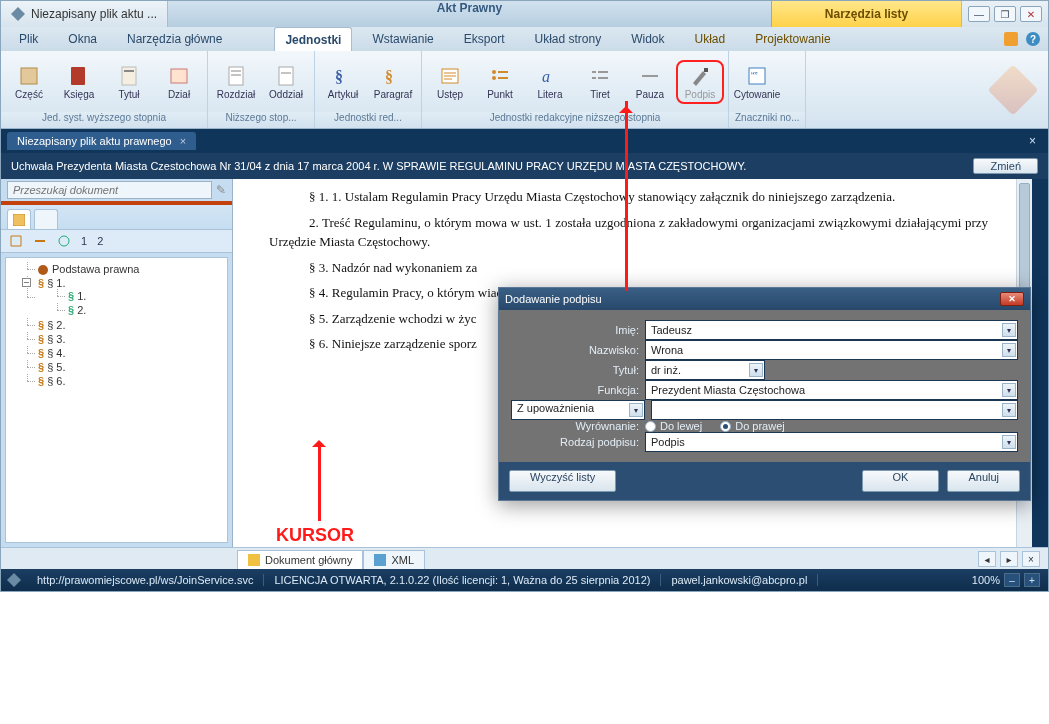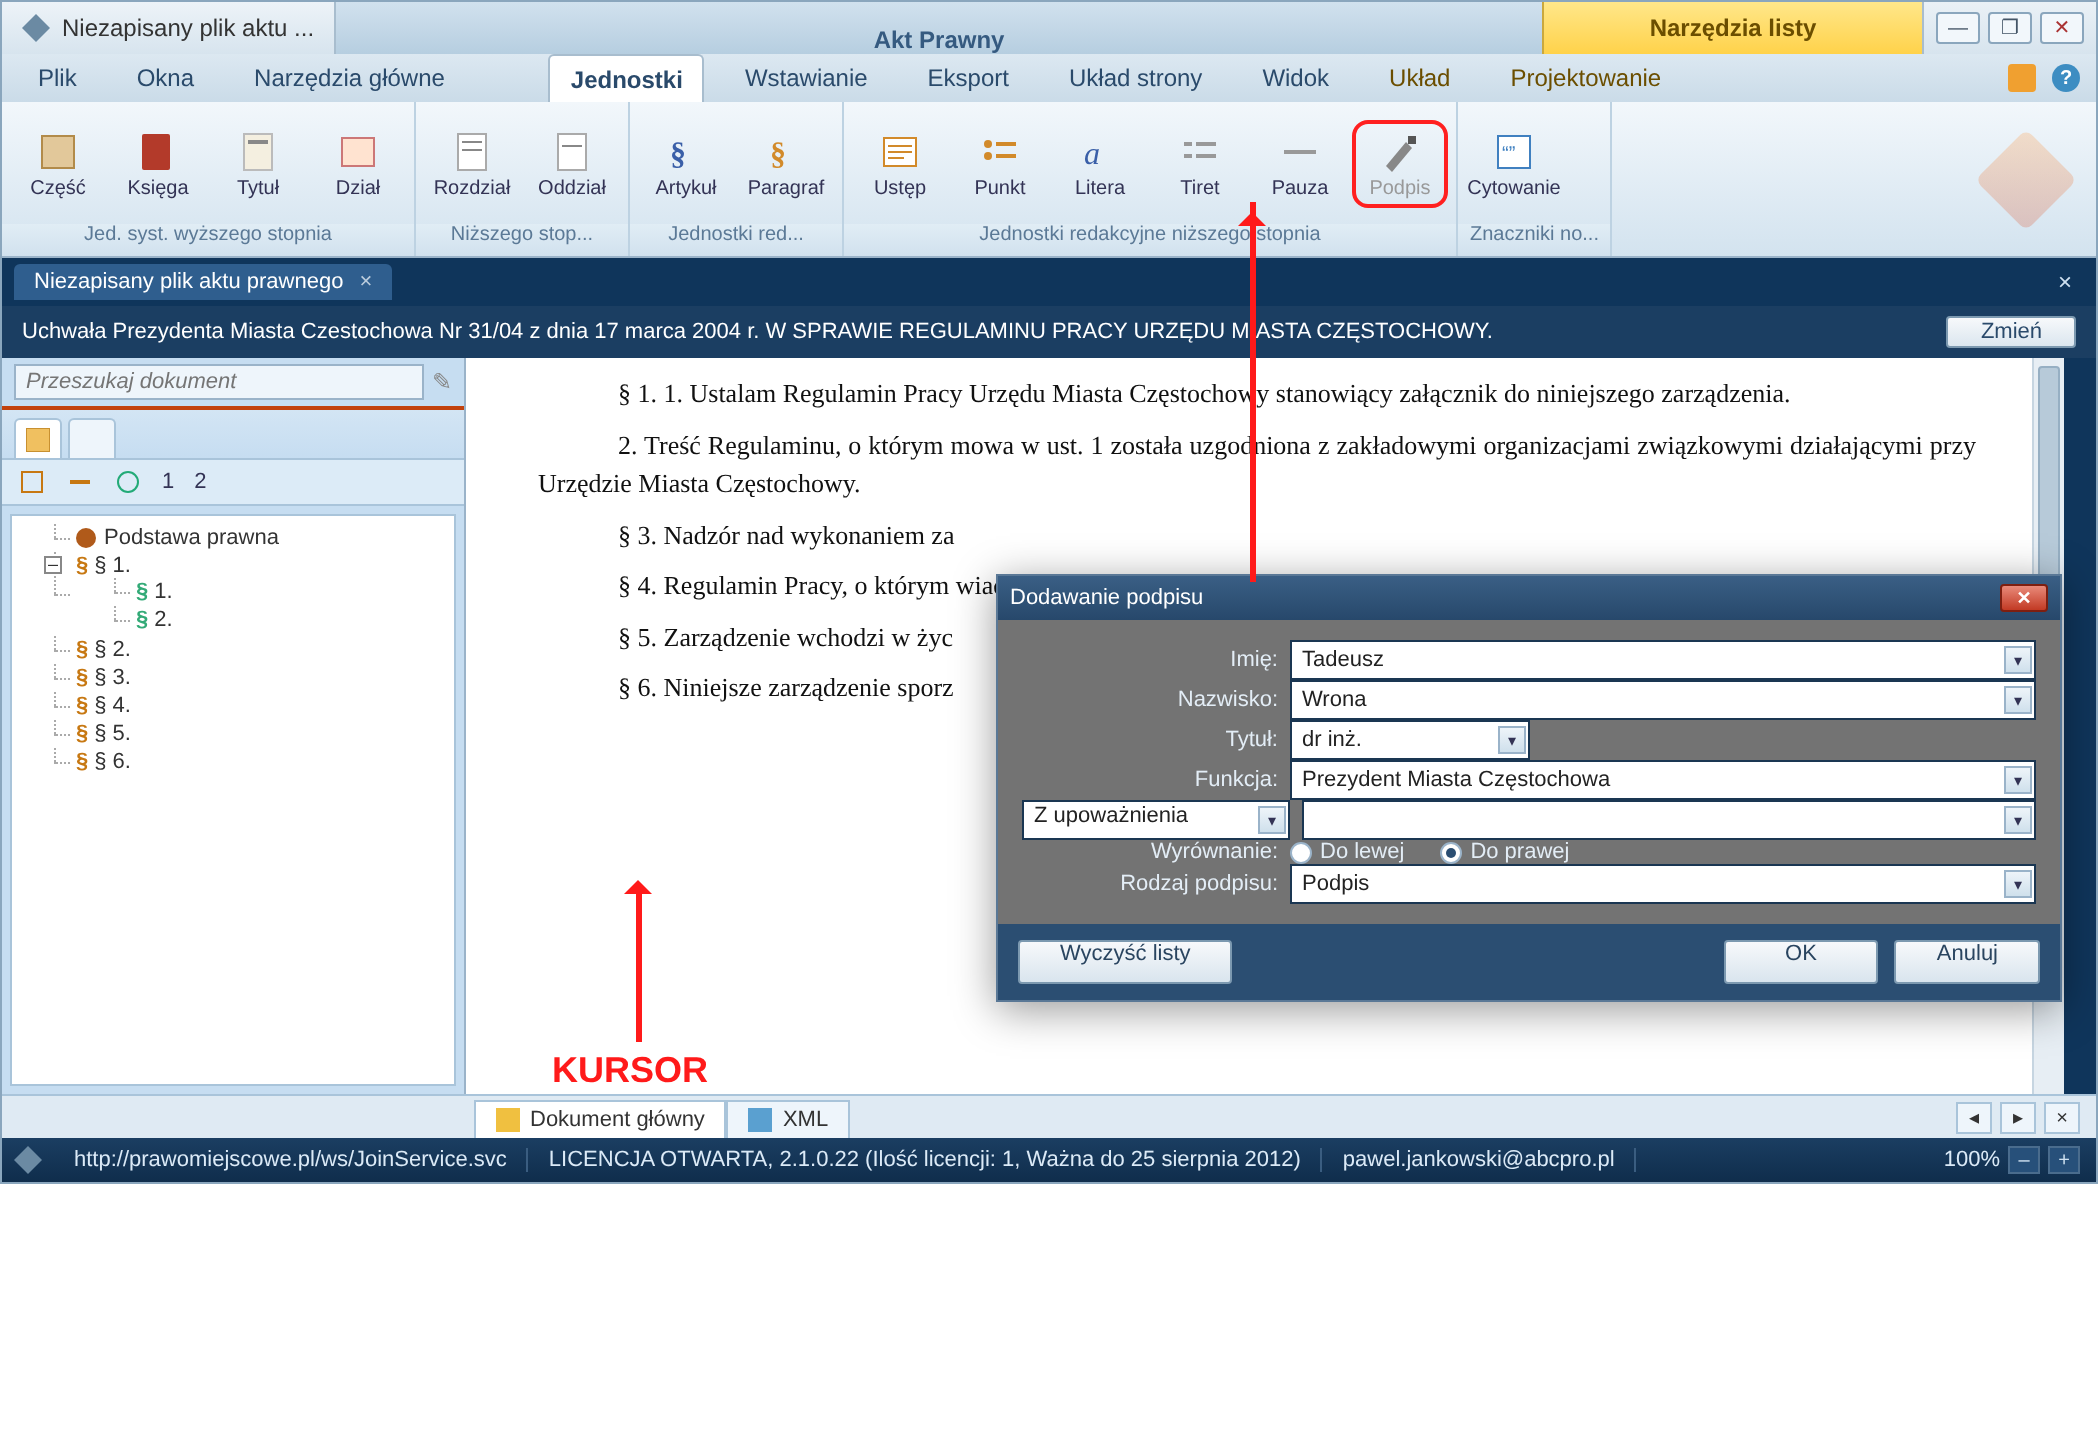--- a/index.html
+++ b/index.html
@@ -3,21 +3,21 @@
 <meta charset="utf-8">
 <style>
   * { margin: 0; padding: 0; box-sizing: border-box; }
   html, body { height: 100%; font-family: "Segoe UI", Tahoma, sans-serif; font-size: 12px; color: #333; }
   .app { width: 1049px; height: 592px; position: relative; background: linear-gradient(to bottom, #e8eff5, #d5e2ec); display: flex; flex-direction: column; overflow: hidden; border: 1px solid #8aa6bd; }
 
   
   .title-bar { height: 26px; display: flex; align-items: stretch; background: linear-gradient(to bottom, #e3ecf3, #c7d8e6); font-size: 12px; }
   .title-bar .tab-left { display: flex; align-items: center; gap: 6px; padding: 0 10px; border-right: 1px solid #a8bdce; background: linear-gradient(to bottom,#edf3f8,#d7e4ee); }
   .title-bar .tab-left .logo { width: 14px; height: 14px; background: #6b8aa3; clip-path: polygon(50% 0, 100% 50%, 50% 100%, 0 50%); }
-  .title-bar .tab-ctx { flex: 1; display: flex; align-items: flex-end; justify-content: center; background: linear-gradient(to bottom, #d1e1ee, #b6cee0); font-weight: bold; color: #355a80; }
+  .title-bar .tab-ctx { flex: 1; display: flex; align-items: flex-start; justify-content: center; background: linear-gradient(to bottom, #d1e1ee, #b6cee0); font-weight: bold; color: #355a80; }
   .title-bar .tab-tools { width: 190px; display:flex; align-items:center; justify-content:center; background: linear-gradient(to bottom,#ffe78a,#ffd24a); font-weight: bold; color:#6b4e00; border-left:1px solid #cba83c; }
   .title-bar .win-ctrls { display:flex; align-items:center; gap:4px; padding: 0 6px; background: linear-gradient(to bottom,#eaf1f6,#d7e4ee); border-left:1px solid #a8bdce;}
   .win-btn { width:22px; height:16px; border:1px solid #8aa6bd; background:#f2f7fb; display:flex; align-items:center; justify-content:center; font-size:10px; color:#456; border-radius:2px; cursor:default;}
   .win-btn.close { color:#a33; }
 
   
   .menu-tabs { height: 24px; display:flex; align-items:stretch; padding: 0 8px; gap: 10px; background: linear-gradient(to bottom,#dce8f1,#cadbe8); position: relative;}
   .menu-tabs .mtab { padding: 0 10px; display:flex; align-items:center; color:#2a4a6b; cursor:default; font-size:12px; }
   .menu-tabs .mtab.active { background:#fff; border:1px solid #a8bdce; border-bottom:none; border-radius:3px 3px 0 0; font-weight:bold;margin-left:32px; }
   .menu-tabs .mtab.tool { color:#6b4e00; }
@@ -45,21 +45,21 @@
   .doc-strip .strip-close { margin-left:auto; color:#cfe1f1; padding:0 6px; cursor:default;}
 
   
   .banner { height:26px; background:#1b3e62; color:#fff; display:flex; align-items:center; padding: 0 10px; font-size:11px; }
   .banner .btitle { flex:1; overflow:hidden; white-space:nowrap; text-overflow:ellipsis; }
   .banner .bbtn { background:linear-gradient(to bottom,#f7f9fb,#dbe6ef); color:#2a4a6b; border:1px solid #7c99b0; padding:1px 16px; border-radius:2px; font-size:11px; cursor:default;}
 
   
   .main { flex:1; display:flex; min-height:0; }
   .left-pane { width:232px; background:#c6ddf1; border-right:1px solid #9ab3c9; display:flex; flex-direction:column; }
-  .search-row { height:26px; display:flex; align-items:center; padding:3px 6px; gap:4px; border-bottom:2px solid #c2410c; }
+  .search-row { height:26px; display:flex; align-items:center; padding:3px 6px; gap:4px; border-bottom:4px solid #c2410c; }
   .search-row input { flex:1; border:1px solid #9ab3c9; padding:2px 5px; font-size:11px; color:#888; font-style:italic; background:#eef5fb; }
   .lp-tabs { height:24px; display:flex; align-items:flex-end; gap:3px; padding:2px 6px 0; background:linear-gradient(to bottom,#d3e5f4,#c6ddf1); }
   .lp-tab { width:24px; height:20px; background:#eef5fb; border:1px solid #a9c4da; border-bottom:none; border-radius:3px 3px 0 0; display:flex; align-items:center; justify-content:center; font-size:11px;}
   .lp-tab.active { background:#fff; }
   .tool-row { height:24px; display:flex; align-items:center; gap:10px; padding:0 8px; border-top:1px solid #a9c4da; border-bottom:1px solid #a9c4da; background:#dcebf7; font-size:11px; color:#335;}
   .tool-row .tic { width:14px; height:14px; }
   .tree { flex:1; background:#fff; margin:4px; border:1px solid #a9c4da; padding:4px 2px; font-size:11px; overflow:auto; }
   .tree ul { list-style:none; padding-left:16px; }
   .tree li { position:relative; padding:1px 0 1px 14px; }
   .tree li::before { content:""; position:absolute; left:3px; top:0; bottom:50%; border-left:1px dotted #aaa; }

